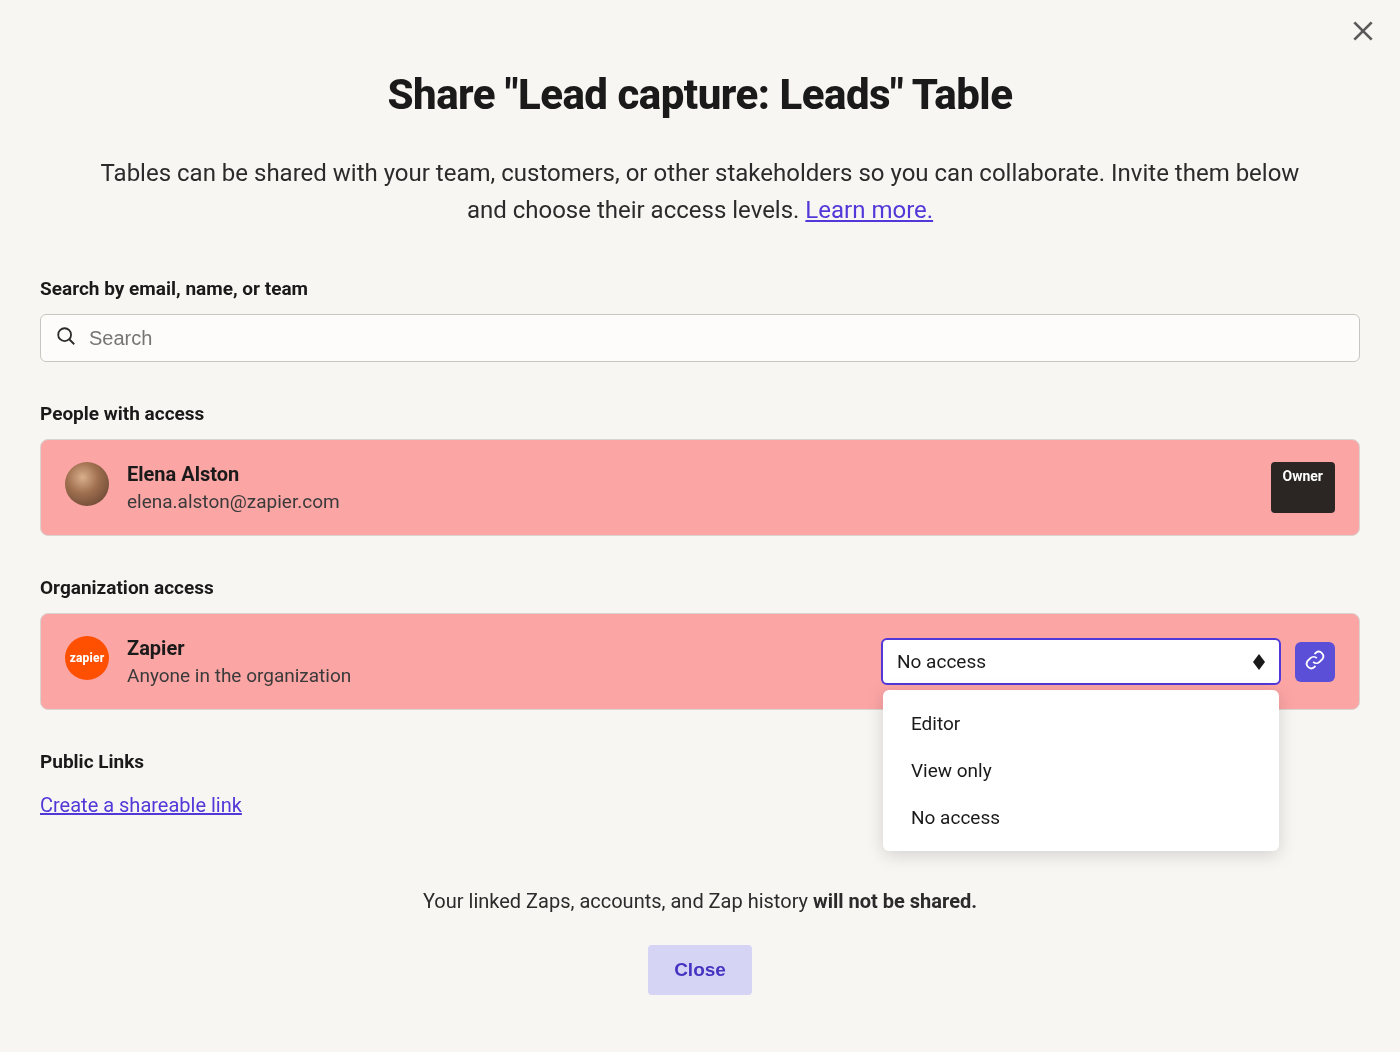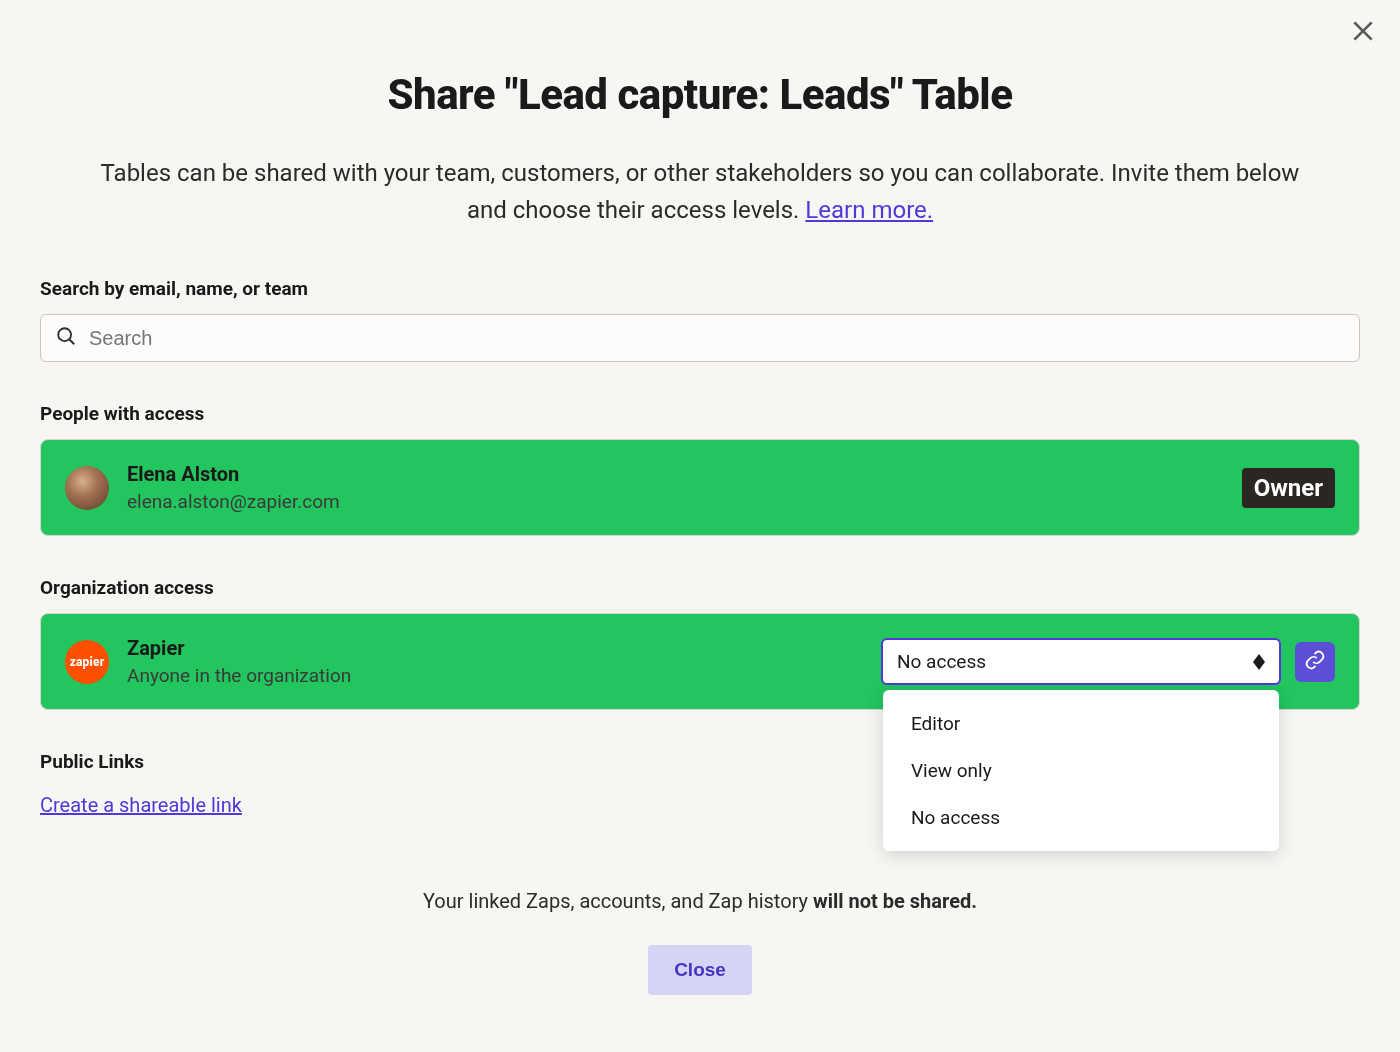--- a/index.html
+++ b/index.html
@@ -84,24 +84,23 @@
       border: none;
       outline: none;
       background: transparent;
       font-size: 20px;
       color: #7a7670;
       width: 100%;
     }
     .card {
       border: 1px solid #d8d5d0;
       border-radius: 8px;
-      background: #22c55e;
+      background: #fca5a5;
       padding: 22px 24px;
       display: flex;
-      align-items: center;
       gap: 18px;
       position: relative;
     }
     .avatar {
       width: 44px;
       height: 44px;
       border-radius: 50%;
       background: radial-gradient(circle at 40% 35%, #d9b08c 0%, #a07050 40%, #5a3a2a 100%);
       flex-shrink: 0;
     }
@@ -128,21 +127,21 @@
       margin-bottom: 4px;
     }
     .person-sub {
       font-size: 19px;
       color: #3a3a3a;
     }
     .owner-badge {
       background: #2b2624;
       color: #fff;
       font-weight: 700;
-      font-size: 24px;
+      font-size: 14px;
       padding: 6px 12px;
       border-radius: 4px;
     }
     .access-select {
       border: 2px solid #5138d8;
       border-radius: 6px;
       background: #fff;
       padding: 10px 14px;
       font-size: 19px;
       display: flex;

